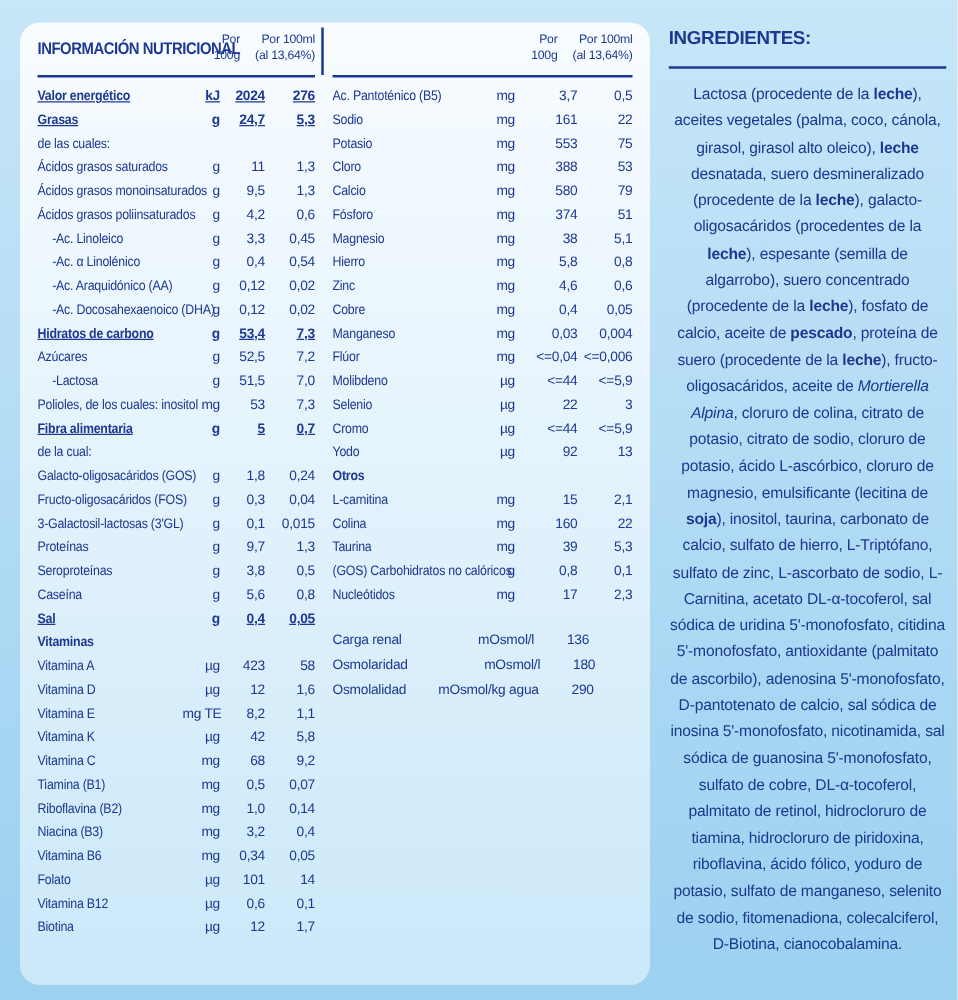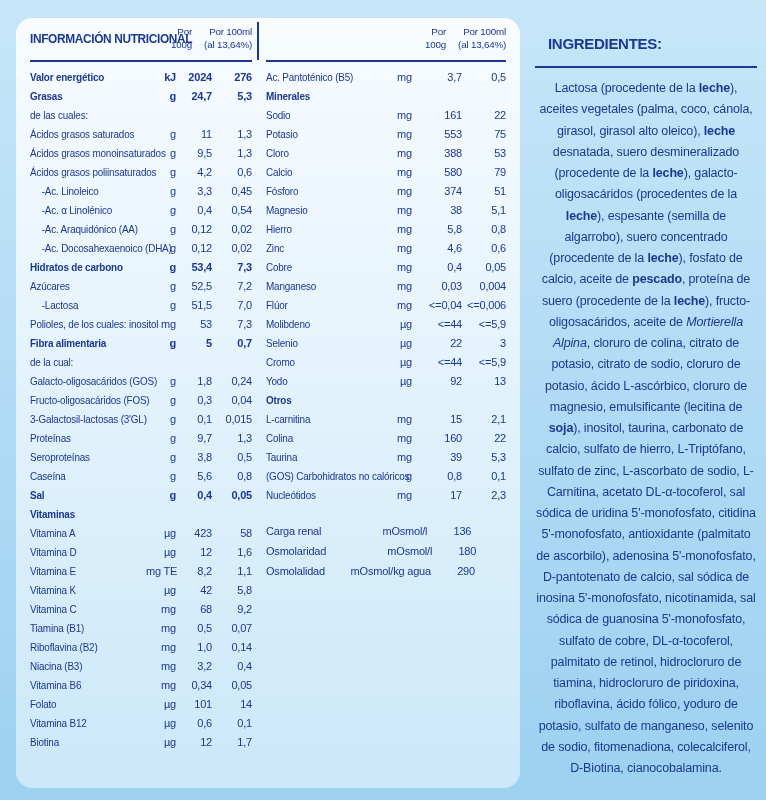--- a/index.html
+++ b/index.html
@@ -28,39 +28,39 @@
   }
   .tspacer{flex:1;}
   .hcol{
     text-align:right;font-size:9.8px;line-height:1.3;letter-spacing:-0.2px;
     padding-top:4px;white-space:nowrap;flex-shrink:0;
   }
   .hcol.g{width:40px;}
   .hcol.ml{width:60px;}
   .vdiv{position:absolute;left:-9px;top:0;width:2px;height:38px;background:#1c3890;}
   .trow{display:flex;height:19px;line-height:19px;font-size:11px;letter-spacing:-0.2px;}
-  .trow.b{font-weight:bold;}
+  .trow.b{font-weight:bold;text-decoration:underline;}
   .trow.h .lbl{font-weight:bold;}
   .trow.i .lbl{padding-left:13px;}
   .lbl{flex:1;min-width:0;white-space:nowrap;transform:scaleX(.9);transform-origin:0 50%;}
   .unit,.v1,.v2{flex-shrink:0;text-align:right;white-space:nowrap;}
   .left .unit{width:30px;text-align:right;}
   .left .v1{width:36px;}
   .left .v2{width:40px;text-align:right;}
   .mid .unit{width:26px;}
   .mid .v1{width:50px;}
   .mid .v2{width:44px;}
   .extra{margin-top:16px;margin-right:40px;}
   .xrow{display:flex;height:20px;line-height:20px;font-size:11px;letter-spacing:-0.2px;}
   .xlbl{flex:1;white-space:nowrap;}
   .xunit{width:106px;text-align:right;white-space:nowrap;flex-shrink:0;}
   .xval{width:44px;text-align:right;flex-shrink:0;}
   .ingredients{position:absolute;left:535px;top:22px;width:222px;}
   .ingredients h2{
-    margin:13px;font-size:15px;font-weight:bold;letter-spacing:-0.3px;white-space:nowrap;
+    margin:0;font-size:15px;font-weight:bold;letter-spacing:-0.3px;white-space:nowrap;
   }
   .rule{height:2px;background:#1c3890;margin:14px 0 10px 0;}
   .ingredients p{
     margin:0;font-size:12.5px;line-height:1.7;letter-spacing:-0.15px;text-align:center;
   }
   .ingredients b{font-weight:bold;}
   .ingredients i{font-style:italic;}
 </style>
 </head>
 <body>
@@ -311,26 +311,20 @@
         <div>(al 13,64%)</div>
       </div>
     </div>
     <div id="mid-rows">
         <div class="trow ">
           <span class="lbl">Ac. Pantoténico (B5)</span>
           <span class="unit">mg</span>
           <span class="v1">3,7</span>
           <span class="v2">0,5</span>
         </div>
-        <div class="trow h">
-          <span class="lbl">Minerales</span>
-          <span class="unit"></span>
-          <span class="v1"></span>
-          <span class="v2"></span>
-        </div>
         <div class="trow ">
           <span class="lbl">Sodio</span>
           <span class="unit">mg</span>
           <span class="v1">161</span>
           <span class="v2">22</span>
         </div>
         <div class="trow ">
           <span class="lbl">Potasio</span>
           <span class="unit">mg</span>
           <span class="v1">553</span>

